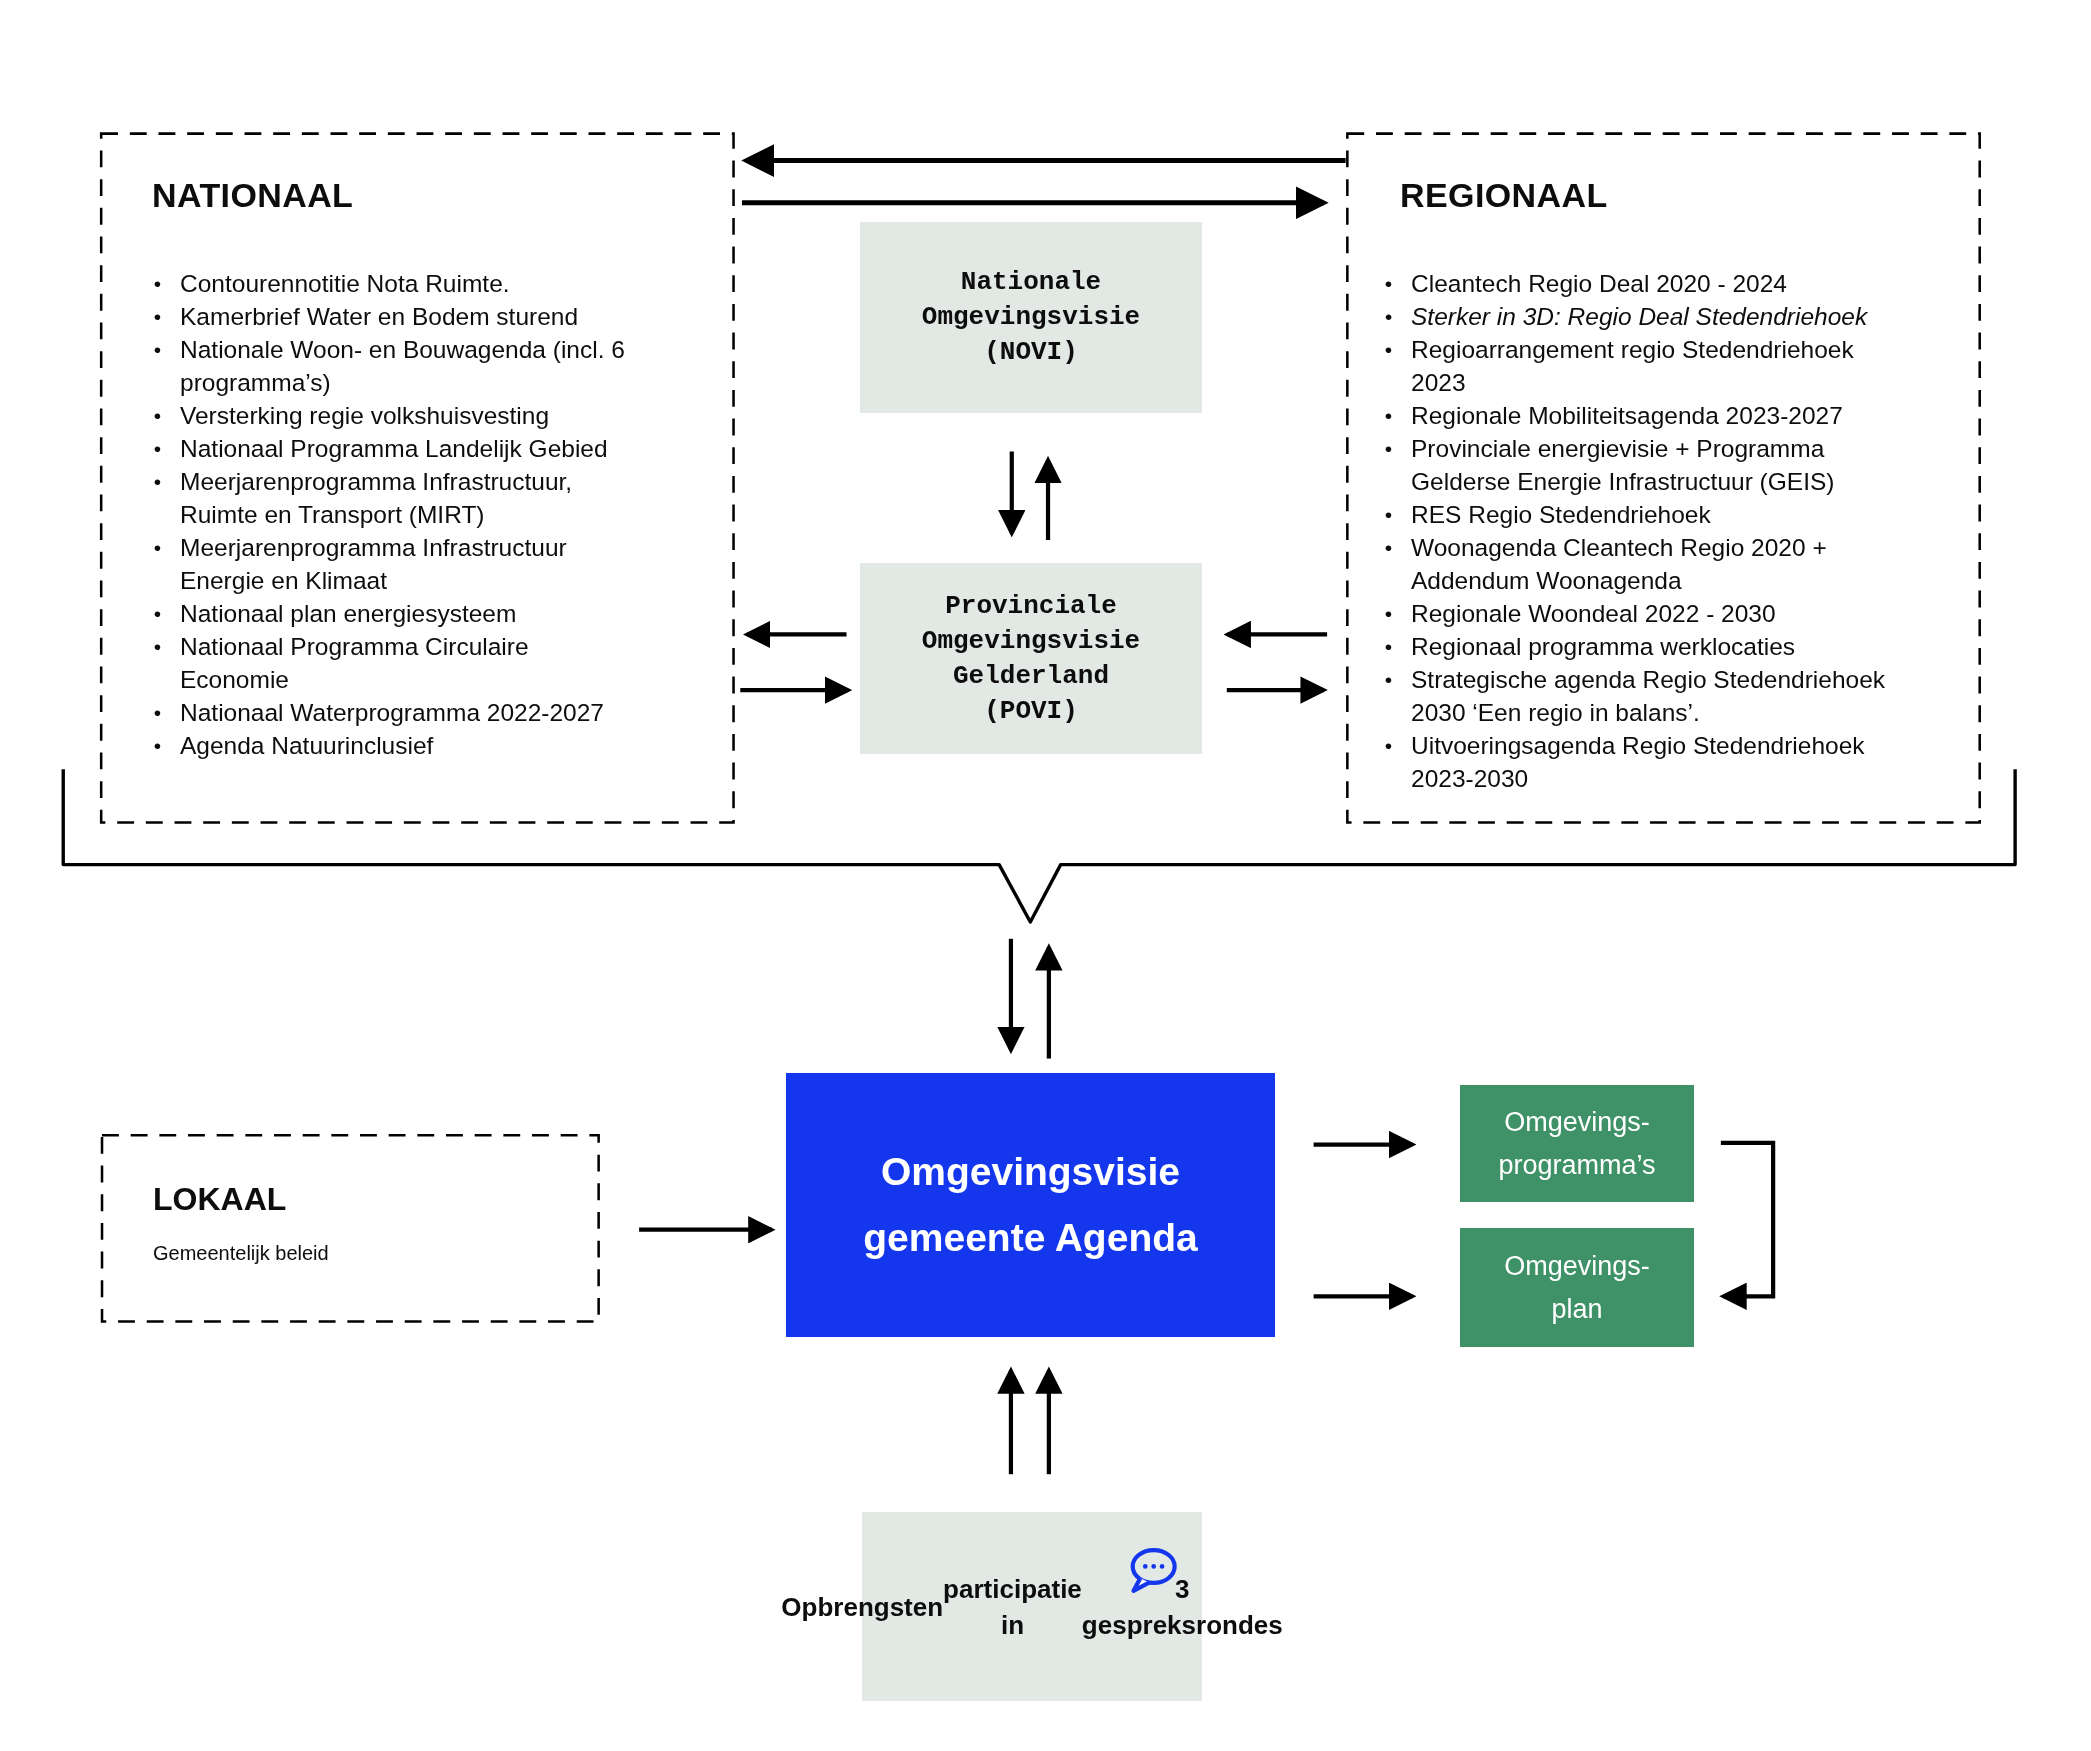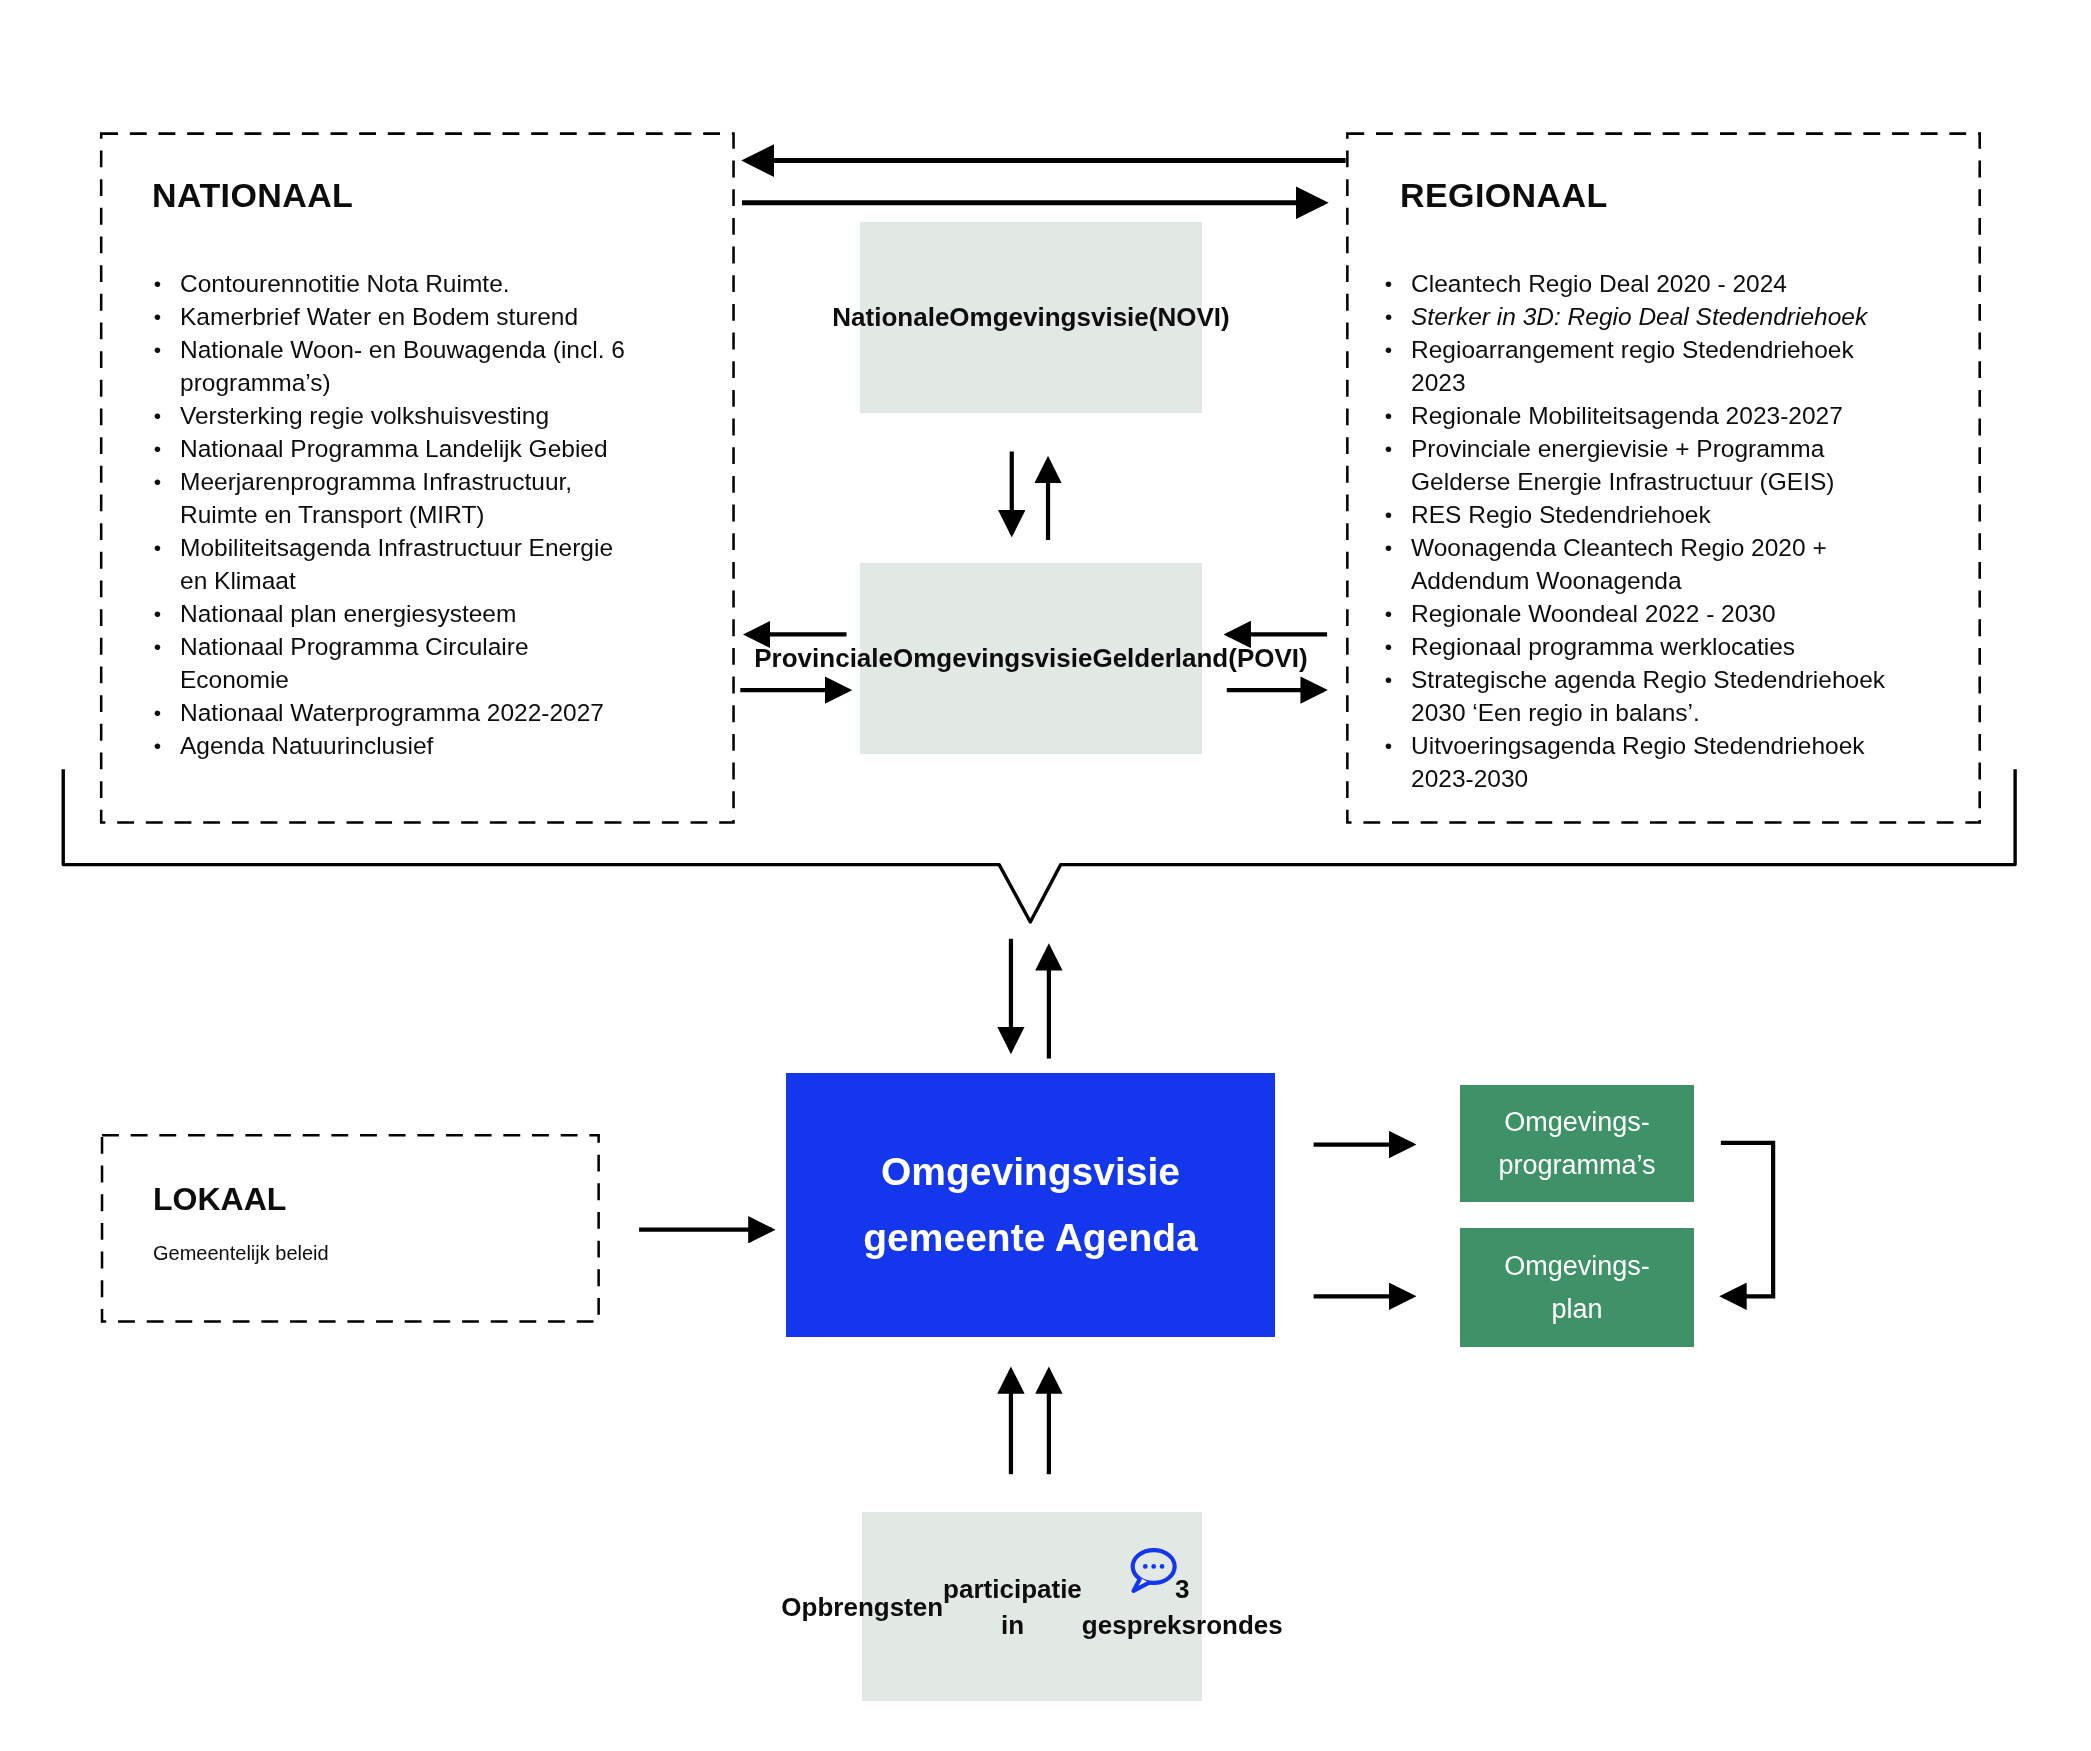--- a/index.html
+++ b/index.html
@@ -28,22 +28,22 @@
   ul.doc-list li{
     position:relative;padding-left:28px;font-size:24.5px;line-height:33px;
   }
   ul.doc-list li::before{
     content:"•";position:absolute;left:1.7px;top:0;font-size:21px;
   }
   ul.doc-list li.italic{font-style:italic;}
 
   
   .gray-box{
-    background:var(--gray);display:flex;
-    align-items:center;justify-content:center;text-align:right;
+    background:var(--gray);display:flex;flex-direction:column;
+    align-items:center;justify-content:center;text-align:right;font-family:Liberation Mono, monospace;
   }
   .gray-box .line{font-size:26px;font-weight:bold;line-height:35px;}
 
   .novi-box{left:860px;top:222px;width:342px;height:191px;}
   .povi-box{left:860px;top:563px;width:342px;height:191px;}
 
   
   .vision-box{
     left:786px;top:1073px;width:489px;height:264px;background:var(--blue);
     display:flex;flex-direction:column;align-items:center;justify-content:center;
@@ -117,21 +117,21 @@
 
 <div class="abs level-box national-box" style="left:101px;top:133px;width:632px;height:689px;">
   <div class="level-title">NATIONAAL</div>
   <ul class="doc-list">
       <li>Contourennotitie Nota Ruimte.</li>
       <li>Kamerbrief Water en Bodem sturend</li>
       <li>Nationale Woon- en Bouwagenda (incl. 6 programma’s)</li>
       <li>Versterking regie volkshuisvesting</li>
       <li>Nationaal Programma Landelijk Gebied</li>
       <li>Meerjarenprogramma Infrastructuur, Ruimte en Transport (MIRT)</li>
-      <li>Mobiliteitsagenda Infrastructuur Energie en Klimaat</li>
+      <li>Meerjarenprogramma Infrastructuur Energie en Klimaat</li>
       <li>Nationaal plan energiesysteem</li>
       <li>Nationaal Programma Circulaire Economie</li>
       <li>Nationaal Waterprogramma 2022-2027</li>
       <li>Agenda Natuurinclusief</li>
     </ul>
 </div>
 
 <div class="abs level-box regional-box" style="left:1348px;top:133px;width:632px;height:689px;">
   <div class="level-title">REGIONAAL</div>
   <ul class="doc-list">

